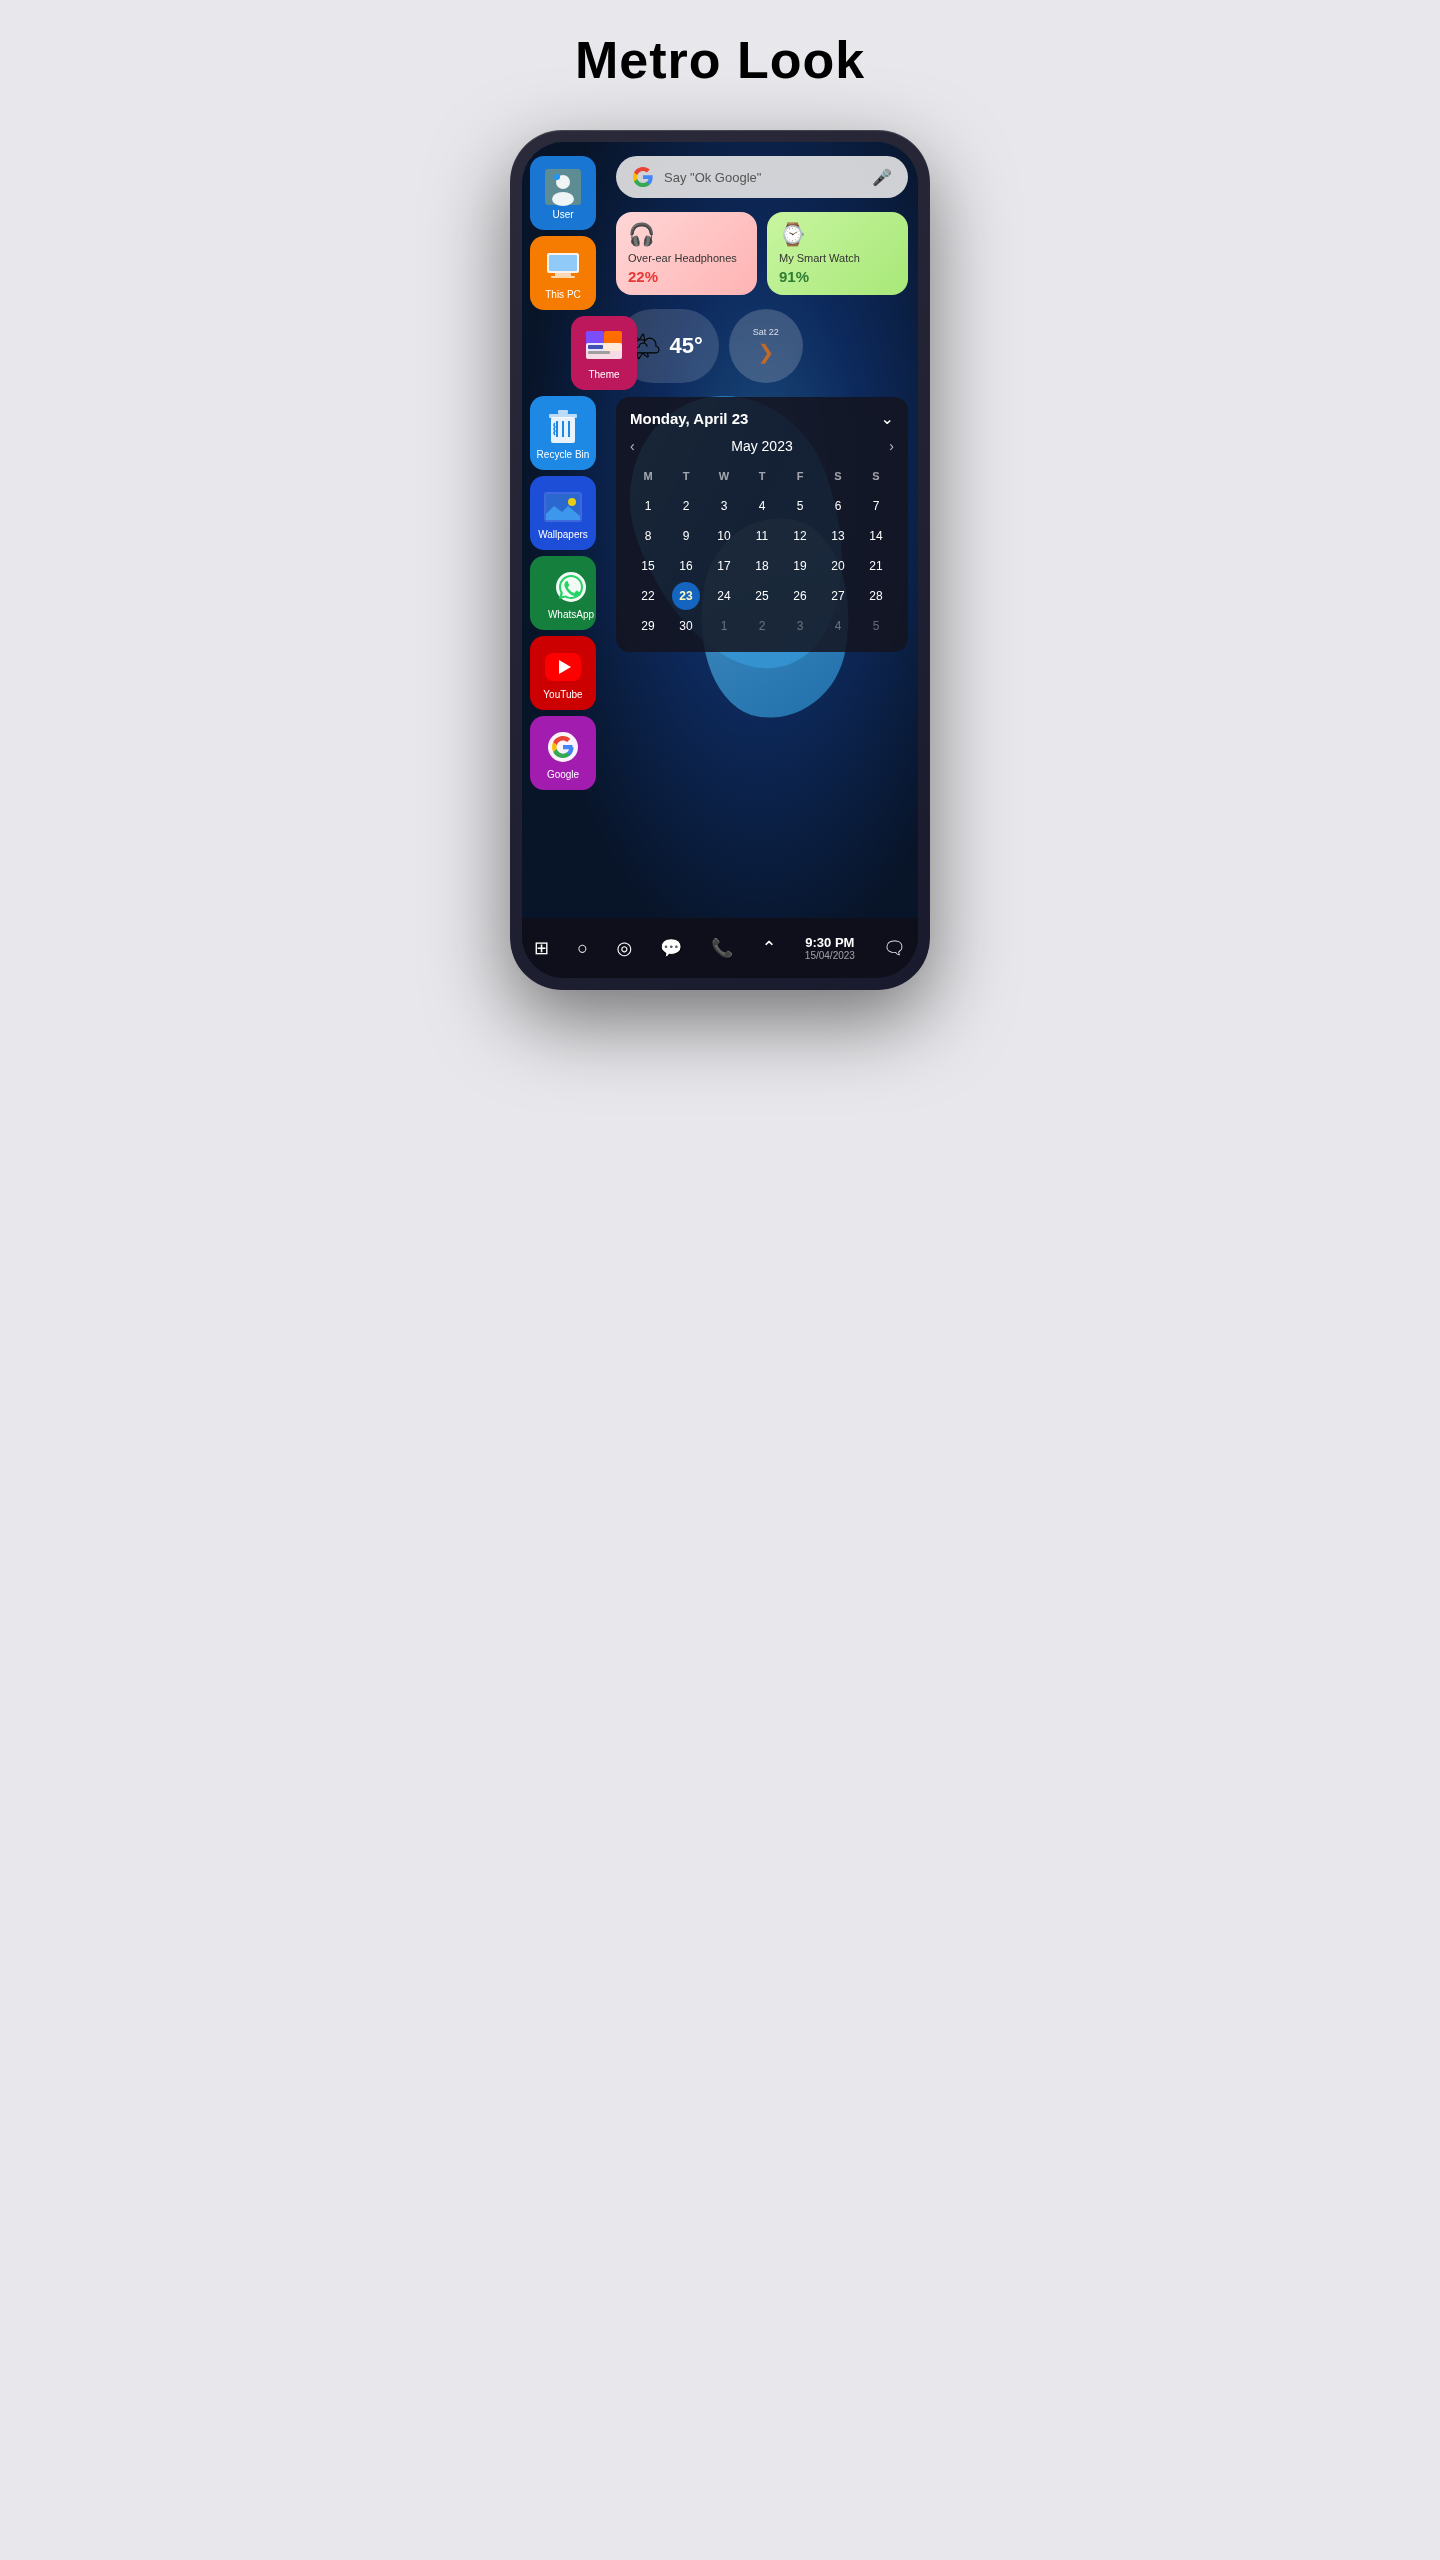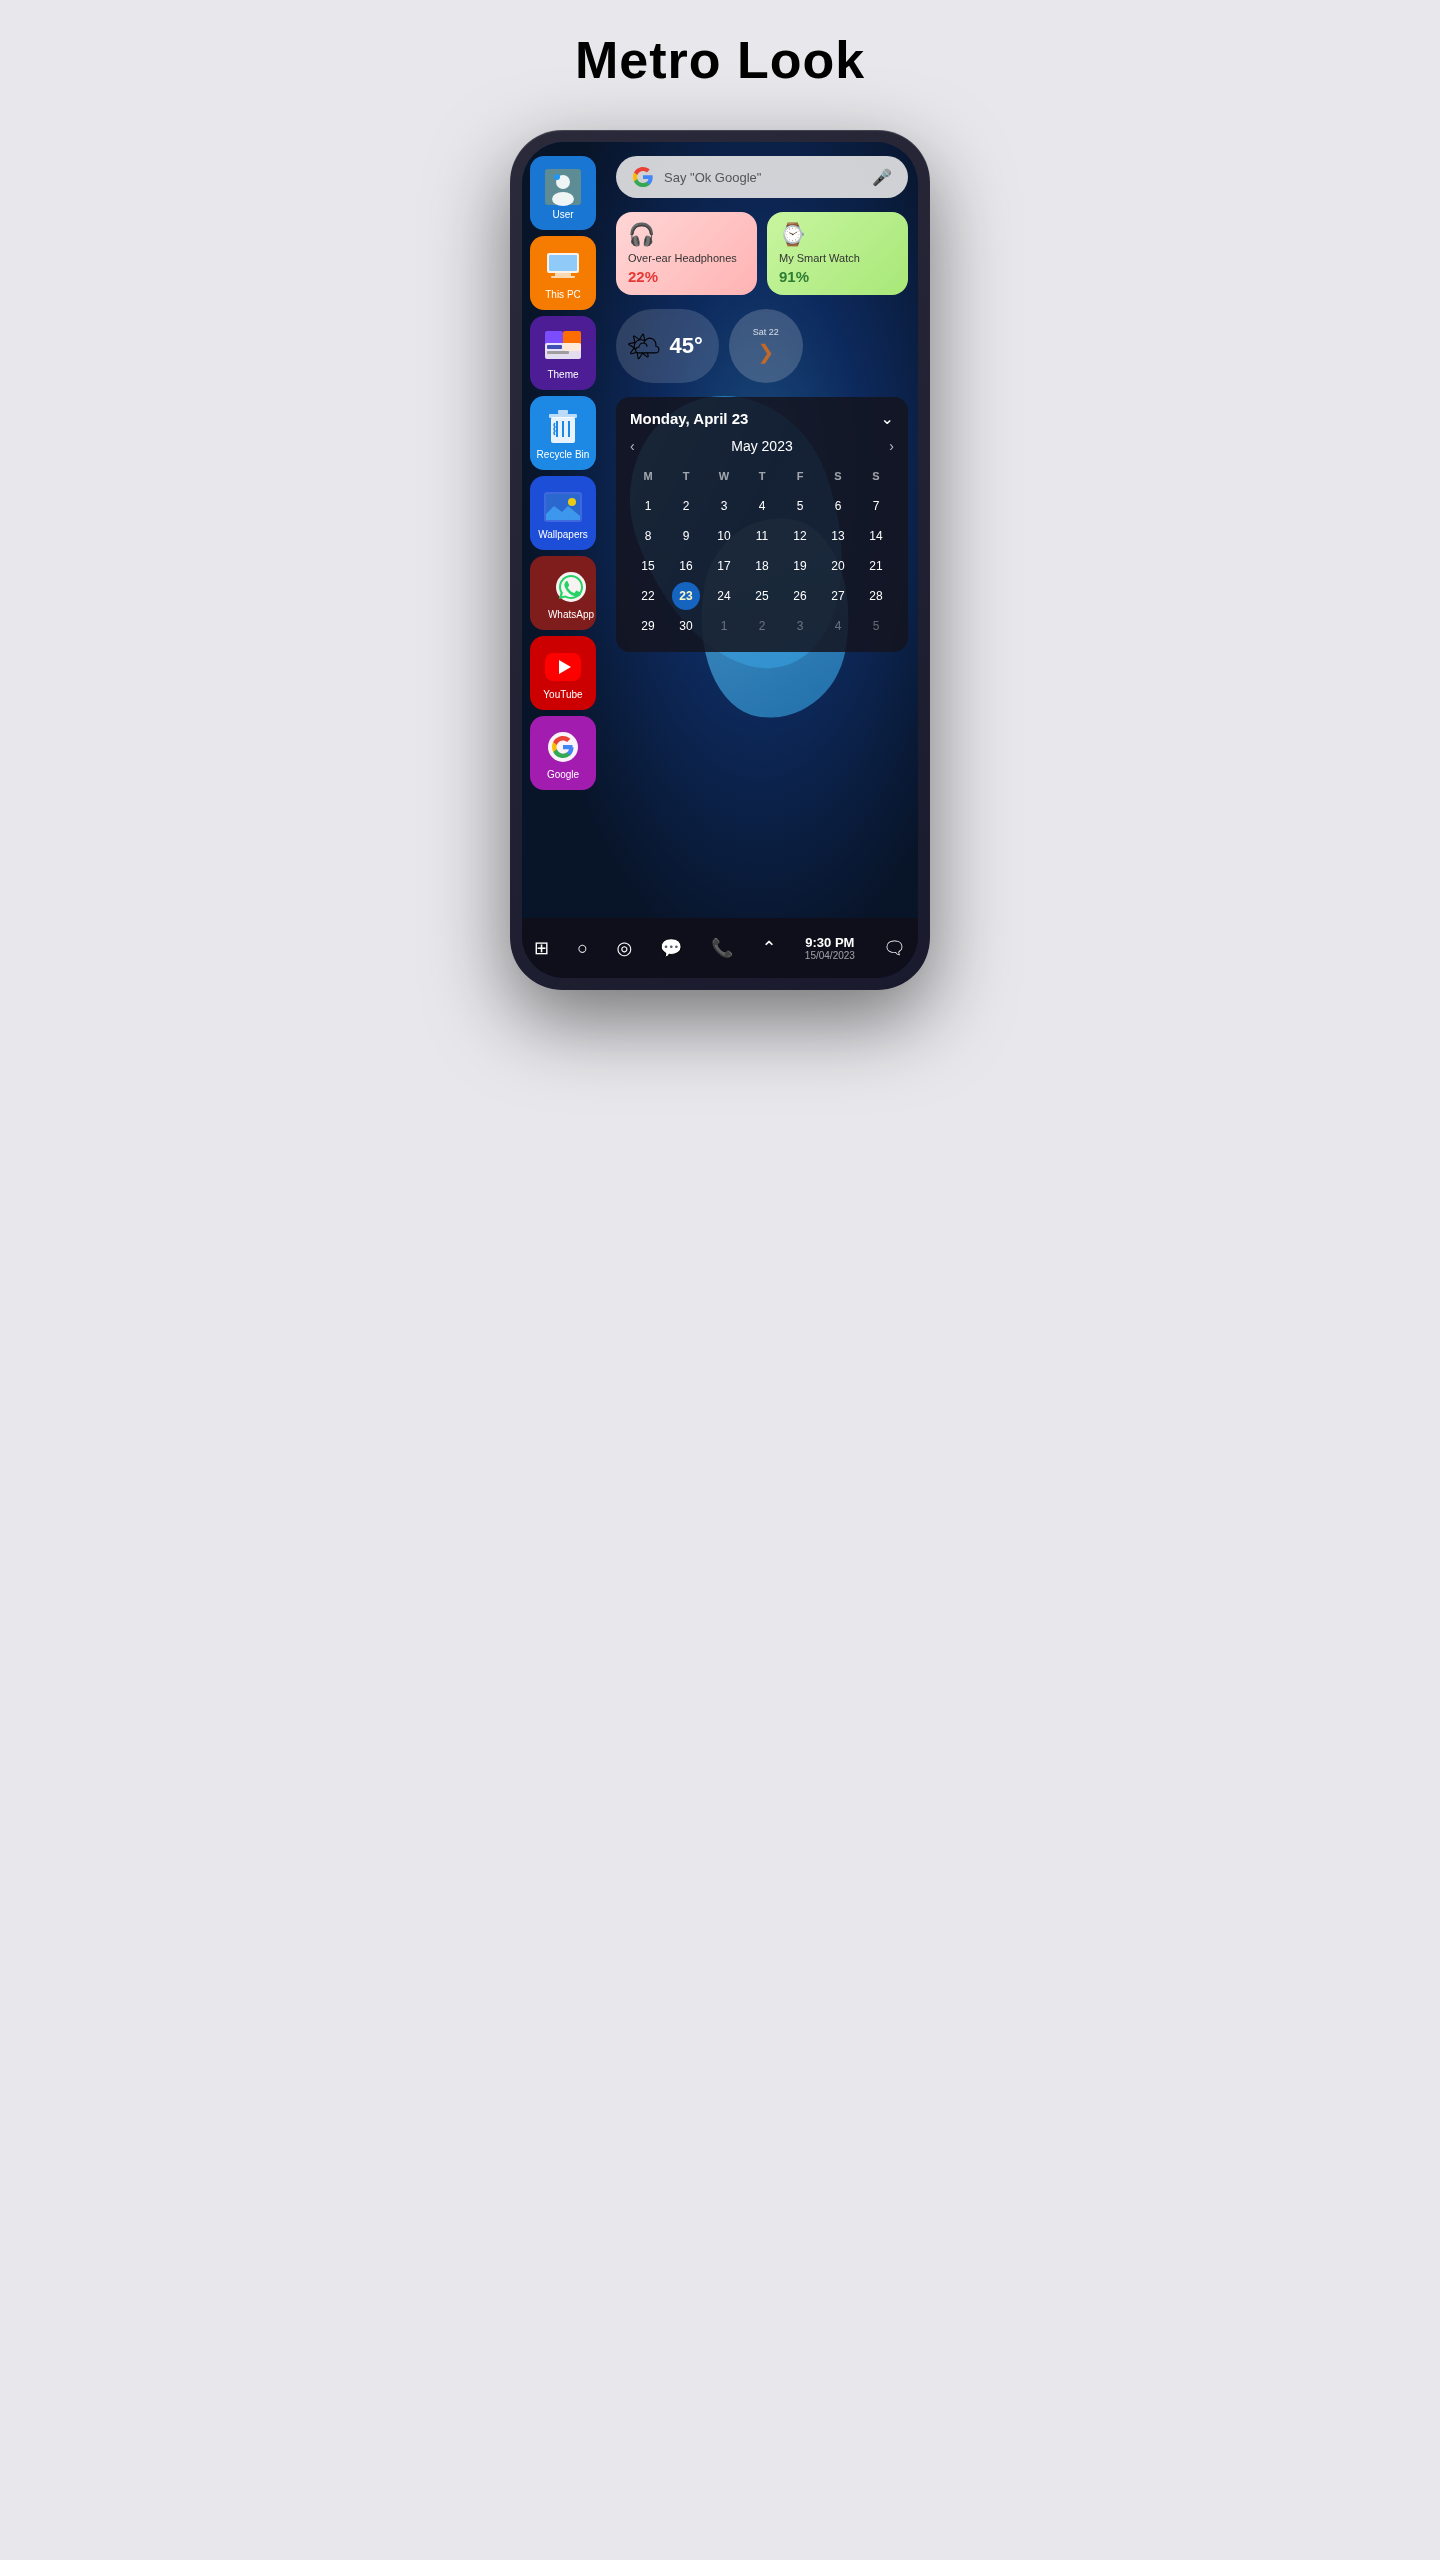--- a/index.html
+++ b/index.html
@@ -298,21 +298,21 @@
     <div class="icon-img">
               <svg width="36" height="28" viewBox="0 0 36 28">
       <rect x="2" y="0" width="32" height="20" rx="2" fill="white" opacity="0.9"></rect>
       <rect x="4" y="2" width="28" height="16" rx="1" fill="#90caf9"></rect>
       <rect x="10" y="20" width="16" height="3" fill="white" opacity="0.7"></rect>
       <rect x="6" y="23" width="24" height="2" rx="1" fill="white" opacity="0.7"></rect>
     </svg>
             </div>
     <span class="icon-label">This PC</span>
   </div>
-          <div class="app-icon" style="background: #4c1d95;">
+          <div class="app-icon" style="background: #be185d; margin-left: 41px;">
     <div class="icon-img">
               <svg width="36" height="32" viewBox="0 0 36 32">
       <rect x="0" y="0" width="18" height="20" fill="#7c4dff" rx="2"></rect>
       <rect x="18" y="0" width="18" height="20" fill="#ff6d00" rx="2"></rect>
       <rect x="0" y="12" width="36" height="16" rx="2" fill="white" opacity="0.85"></rect>
       <rect x="2" y="14" width="15" height="4" fill="#3f51b5" rx="1"></rect>
       <rect x="2" y="20" width="22" height="3" fill="#9e9e9e" rx="1"></rect>
     </svg>
             </div>
     <span class="icon-label">Theme</span>
@@ -333,21 +333,21 @@
     <div class="icon-img">
               <svg width="38" height="30" viewBox="0 0 38 30">
       <rect x="0" y="0" width="38" height="30" rx="3" fill="white" opacity="0.15"></rect>
       <rect x="2" y="2" width="34" height="26" rx="2" fill="#1565c0" opacity="0.5"></rect>
       <path d="M2 22 L10 14 L18 20 L24 14 L36 24 L36 28 Q2 28 2 28Z" fill="#42a5f5" opacity="0.8"></path>
       <circle cx="28" cy="10" r="4" fill="#ffd600" opacity="0.9"></circle>
     </svg>
             </div>
     <span class="icon-label">Wallpapers</span>
   </div>
-          <div class="app-icon" style="background: #7f1d1d; padding-left: 16px;">
+          <div class="app-icon" style="background: #15803d; padding-left: 16px;">
     <div class="icon-img">
               <svg width="34" height="34" viewBox="0 0 34 34">
       <circle cx="17" cy="17" r="15" fill="white" opacity="0.95"></circle>
       <path d="M17 5C10.37 5 5 10.37 5 17c0 2.1.55 4.08 1.5 5.8L5 29l6.4-1.47C13.07 28.47 15 29 17 29c6.63 0 12-5.37 12-12S23.63 5 17 5zm0 2c5.52 0 10 4.48 10 10S22.52 27 17 27c-1.8 0-3.48-.48-4.95-1.33l-.35-.2-3.65.84.86-3.55-.23-.37C7.48 20.8 7 18.47 7 17c0-5.52 4.48-10 10-10z" fill="#25d366"></path>
       <path d="M13 11c-.3 0-.7.1-1.1.6-.4.5-1.5 1.5-1.5 3.5s1.5 4.1 1.7 4.3c.2.3 3 4.7 7.4 6.4 1 .4 1.8.6 2.4.8.9.3 1.8.2 2.4-.1.7-.4 2.2-1 2.5-1.9.3-.9.3-1.7.2-1.9-.1-.2-.4-.3-.9-.5-.5-.3-2.8-1.4-3.2-1.5-.4-.2-.7-.2-1 .2-.3.5-1.1 1.5-1.3 1.8-.2.3-.5.3-.9.1-.4-.2-1.8-.7-3.4-2.1-1.3-1.1-2.1-2.5-2.4-2.9-.3-.5 0-.7.2-.9l.6-.7c.2-.2.3-.5.4-.7.2-.3.1-.5 0-.7-.1-.2-1-2.4-1.4-3.3-.3-.7-.7-.8-1-.8z" fill="#25d366"></path>
     </svg>
             </div>
     <span class="icon-label">WhatsApp</span>
   </div>
           <div class="app-icon" style="background: rgb(204, 0, 0);">

